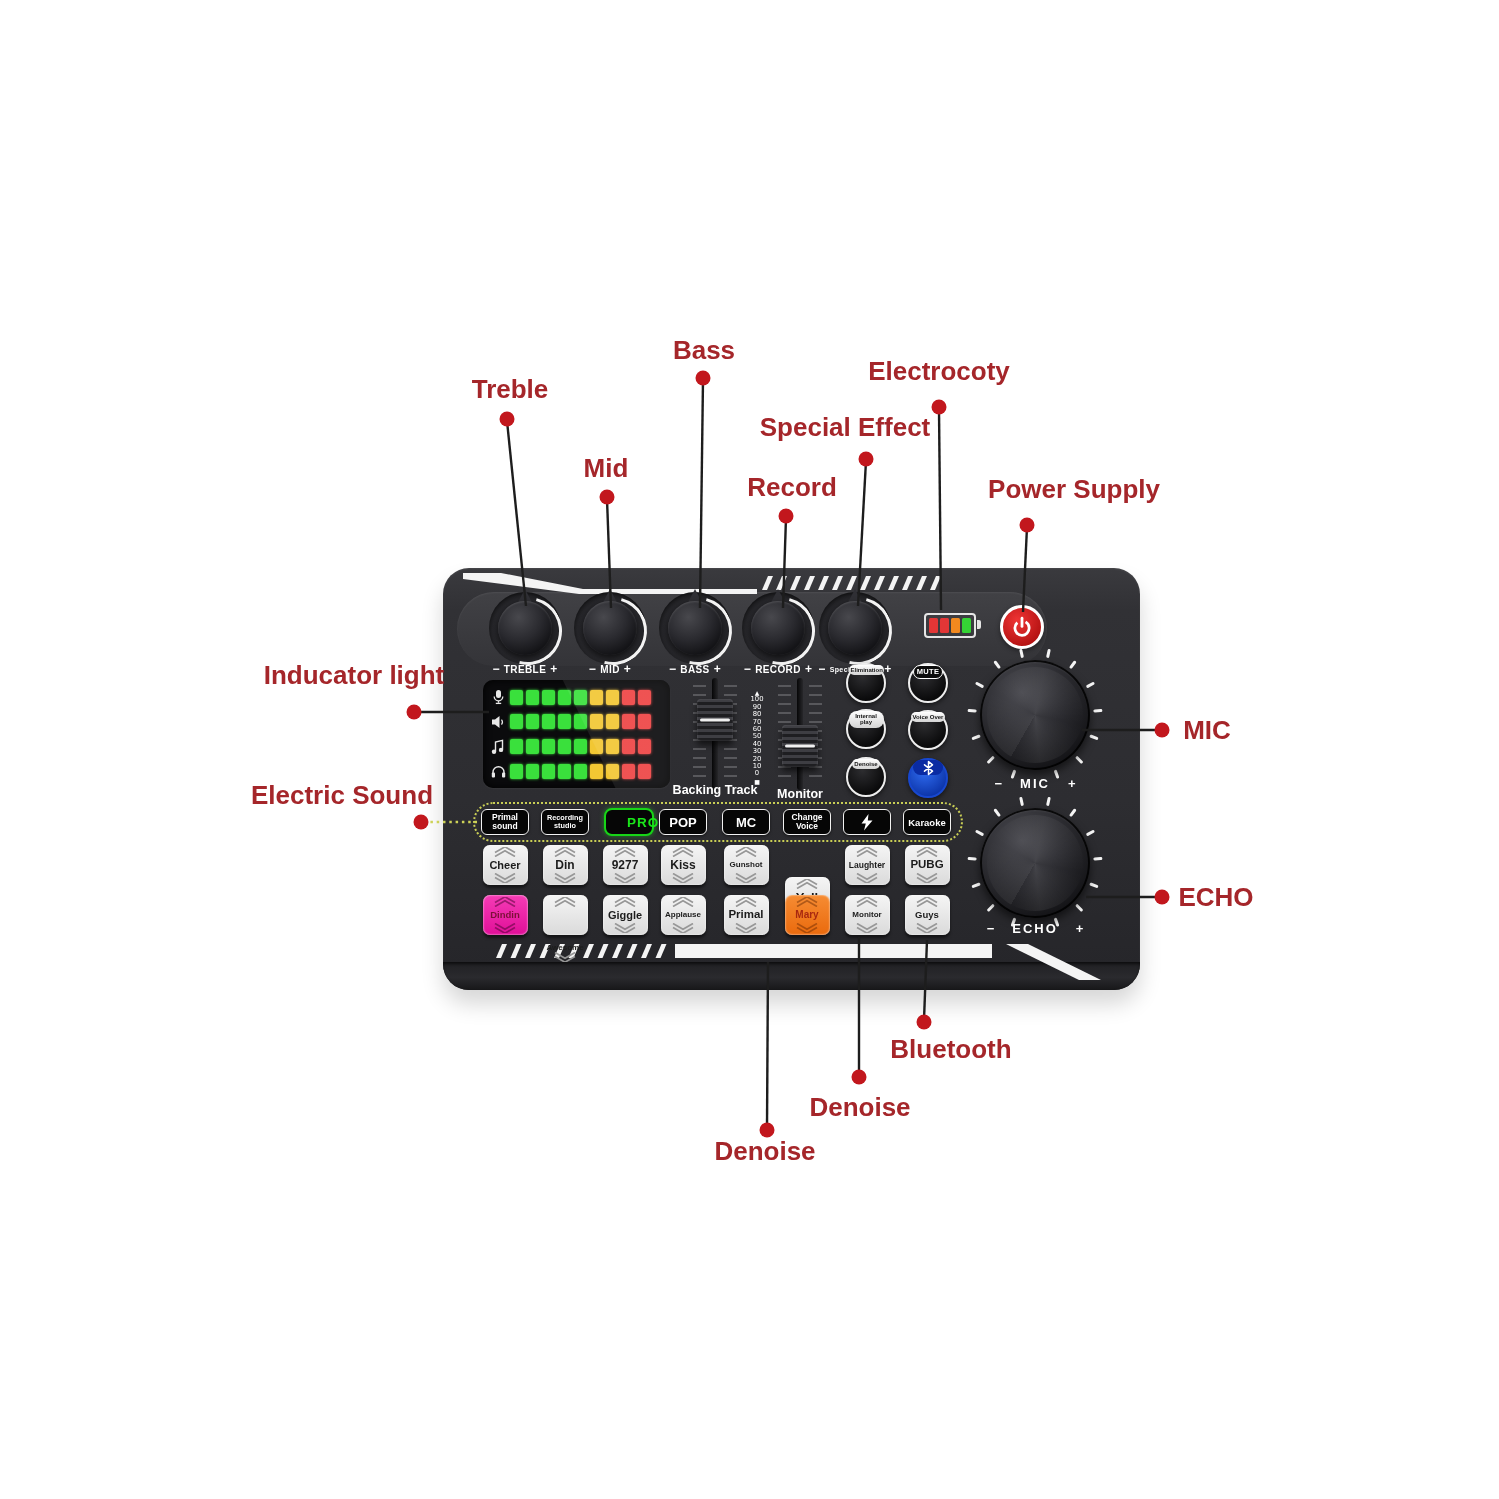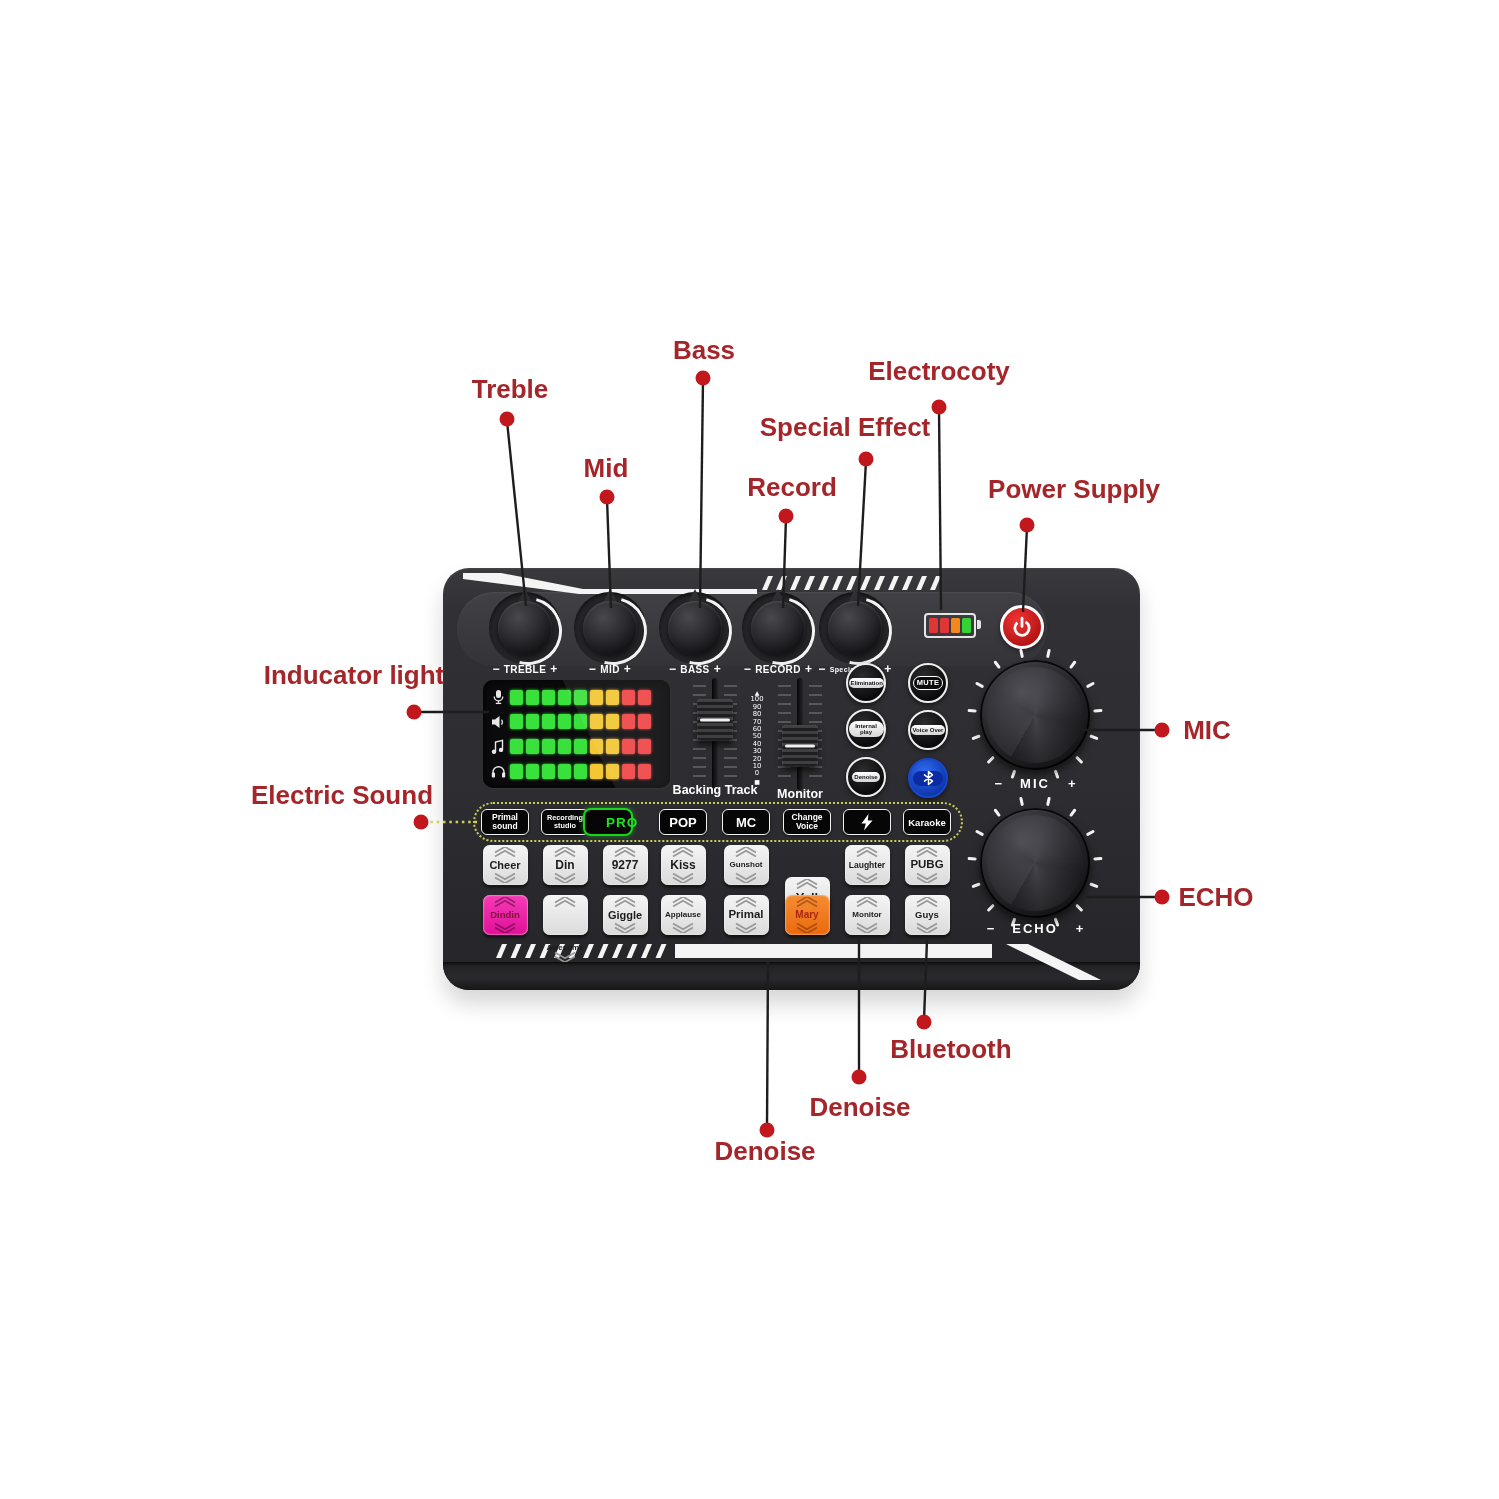--- a/index.html
+++ b/index.html
@@ -60,21 +60,21 @@
          box-shadow:0 4px 6px rgba(0,0,0,.6), inset 0 0 2px rgba(255,255,255,.2);}
   .cap::after{content:"";position:absolute;left:3px;right:3px;top:50%;height:3px;transform:translateY(-50%);
          background:#f0f0f0;border-radius:1.5px;}
   #scale{position:absolute;left:296px;top:121px;width:36px;text-align:center;color:#fff;
          font-size:6.8px;line-height:7.4px;font-weight:400;font-family:"DejaVu Sans",sans-serif;}
   .slabel{position:absolute;width:100px;color:#fff;font-weight:700;font-size:12.5px;text-align:center;}
   
   .rbtn{position:absolute;width:40px;height:40px;border-radius:50%;
         background:radial-gradient(circle at 40% 32%,#2d2d30,#0a0a0b 72%);
         border:2px solid #ededed;box-sizing:border-box;box-shadow:0 2px 5px rgba(0,0,0,.55);
-        display:flex;align-items:center;justify-content:center;}
+        display:flex;align-items:flex-start;justify-content:center;}
   .rbtn .pill{background:linear-gradient(#ffffff,#d4d4d4);color:#141414;border-radius:8px;
         font-size:6px;font-weight:700;padding:2px 2px;line-height:1.08;text-align:center;max-width:31px;}
   .rbtn.dark .pill{background:#0c0c0c;color:#fff;border:1.2px solid #fff;font-size:7.5px;letter-spacing:.3px;padding:2px 3px;}
   .rbtn.bt{background:radial-gradient(circle at 40% 32%,#2f6bf0,#0c34a8 78%);border-color:#1747cf;}
   .rbtn.bt .band{background:#0a2ba3;width:30px;height:15px;border-radius:7.5px;display:flex;
         align-items:center;justify-content:center;}
   
   .bigknob{position:absolute;width:140px;height:140px;left:522px;}
   .bigknob .body{position:absolute;left:50%;top:50%;width:110px;height:110px;transform:translate(-50%,-50%);
         border-radius:50%;
@@ -361,21 +361,21 @@
         </div>
       </div>
     <div id="mode-border"></div>
     <div id="modes">
         <div class="mode f2" style="left: 38px;">
           <span style="display: block; width: 46px;">Primal sound</span>
         </div>
         <div class="mode f2s" style="left: 98px;">
           <span style="display: block; width: 46px;">Recording studio</span>
         </div>
-        <div class="mode pro" style="left: 140px; padding-left: 28px;">
+        <div class="mode pro" style="left: 161px; padding-left: 28px;">
           <span style="display: block; width: 46px;">PRO</span>
         </div>
         <div class="mode f1" style="left: 216px;">
           <span style="display: block; width: 46px;">POP</span>
         </div>
         <div class="mode f1" style="left: 279px;">
           <span style="display: block; width: 46px;">MC</span>
         </div>
         <div class="mode f2" style="left: 340px;">
           <span style="display: block; width: 46px;">Change Voice</span>

